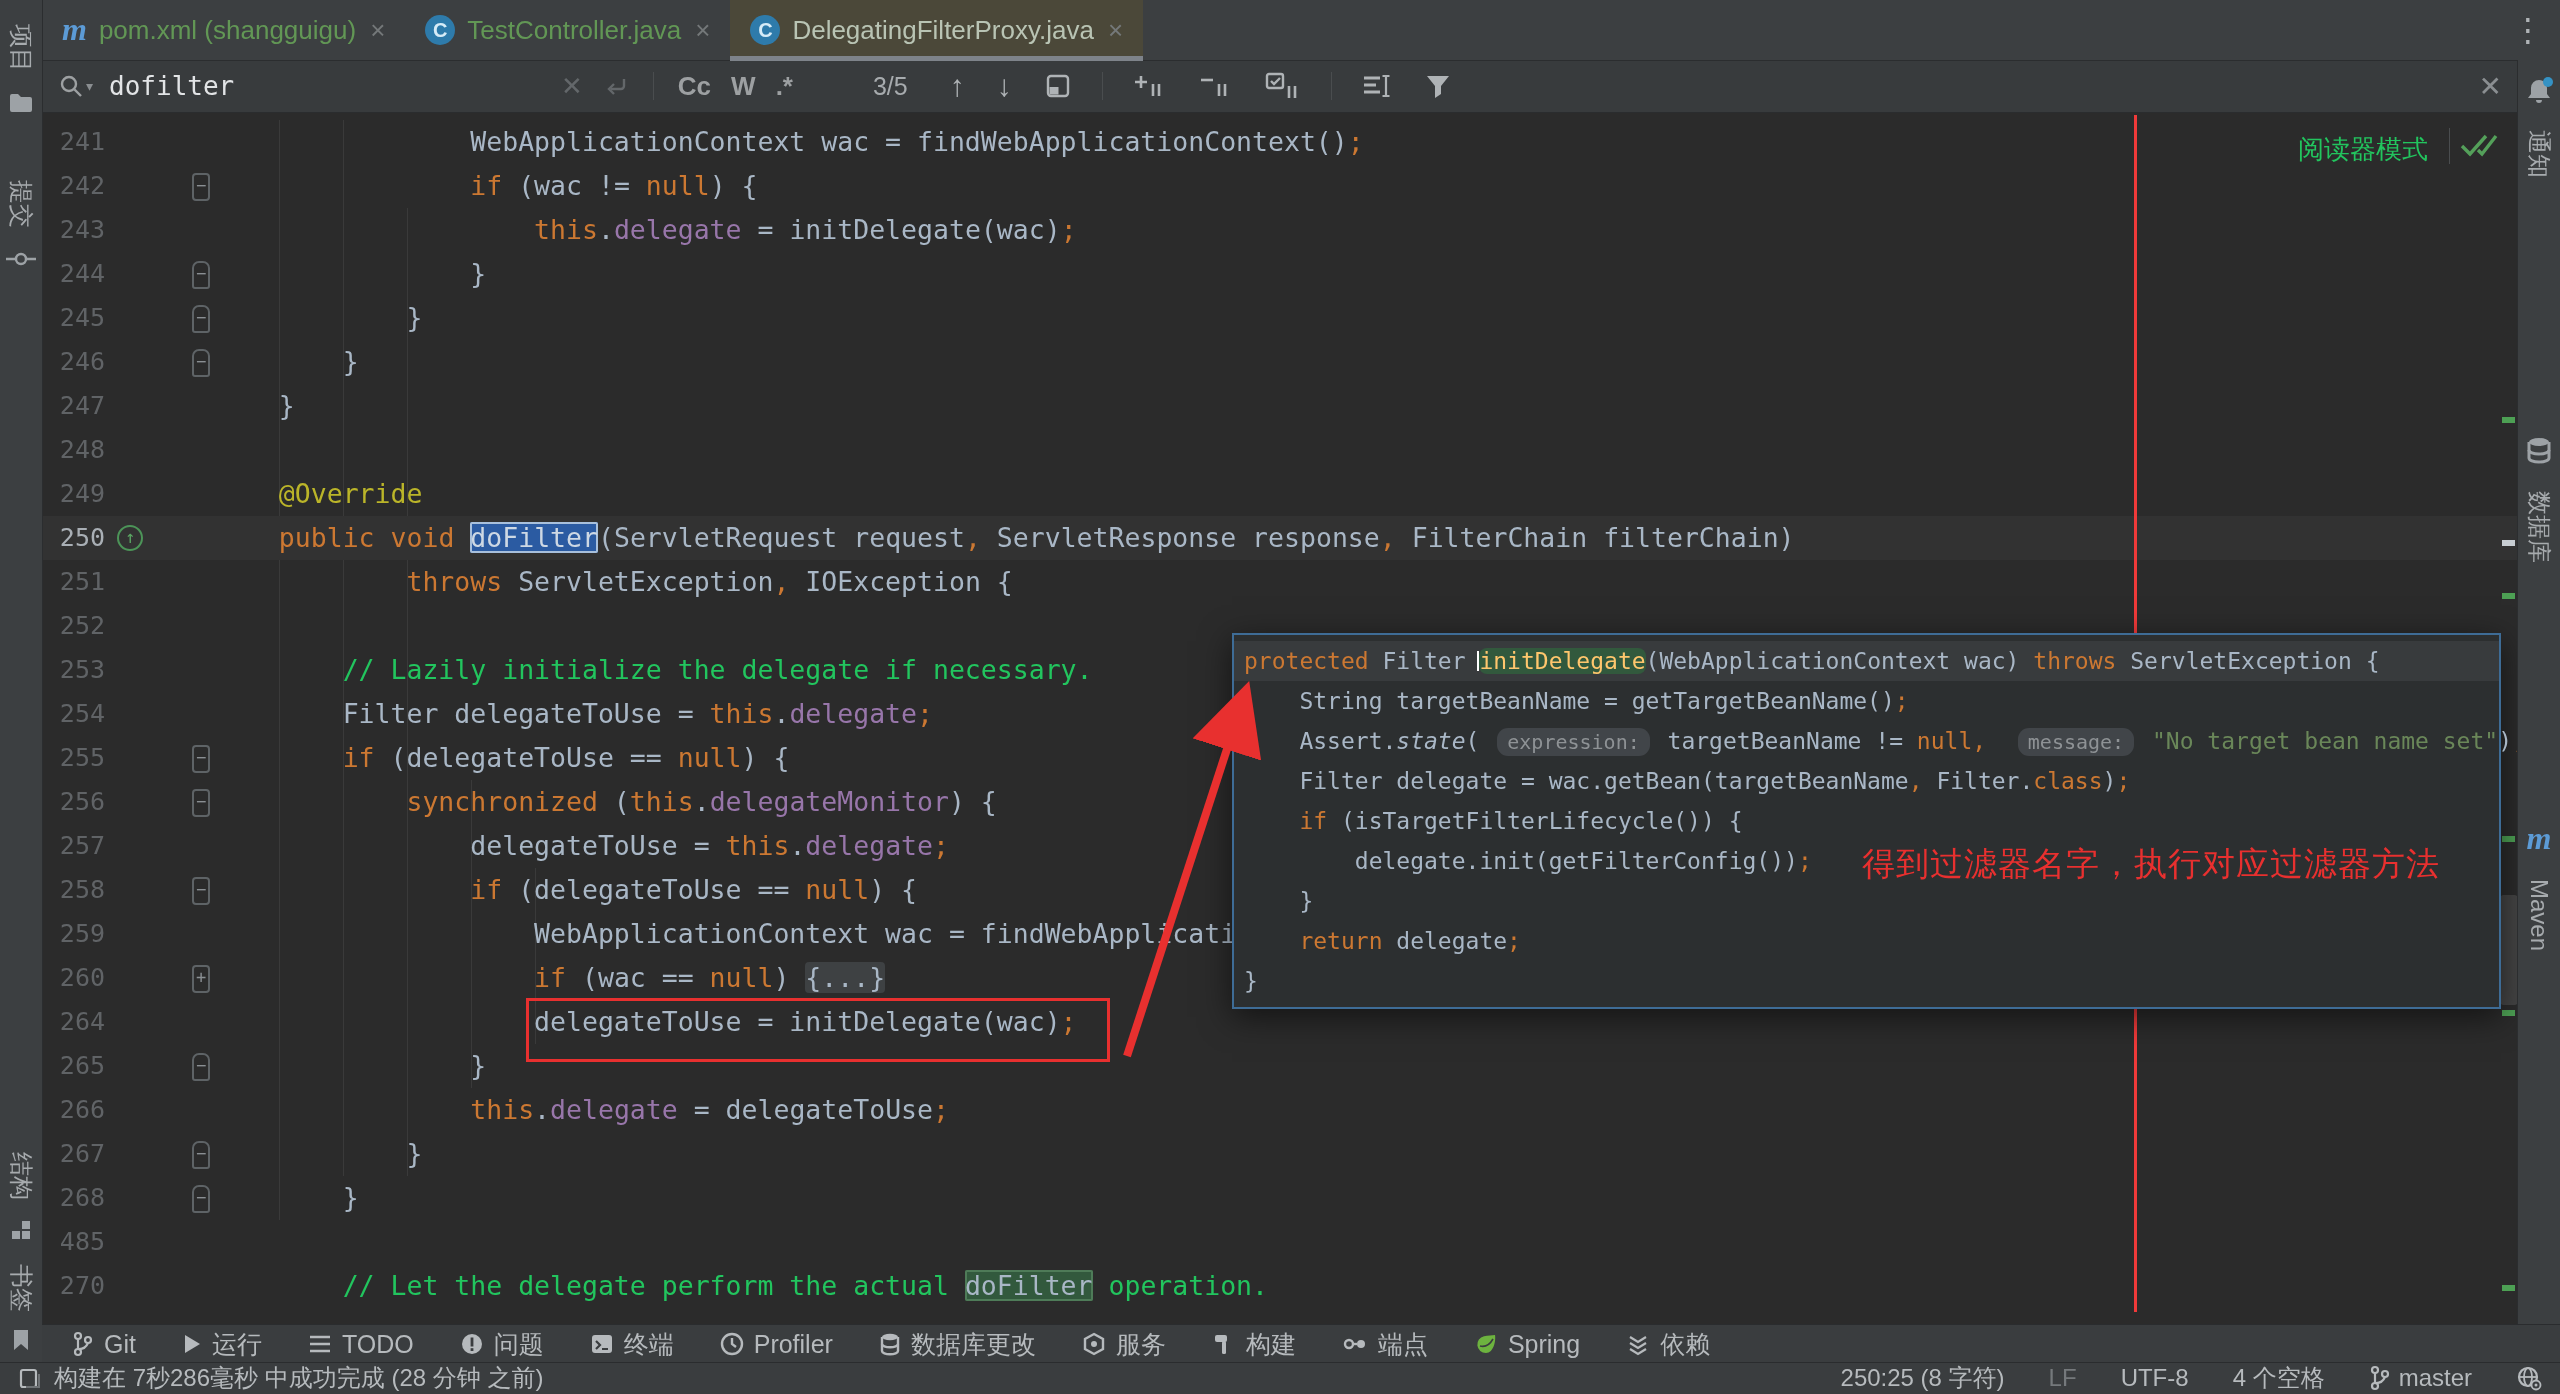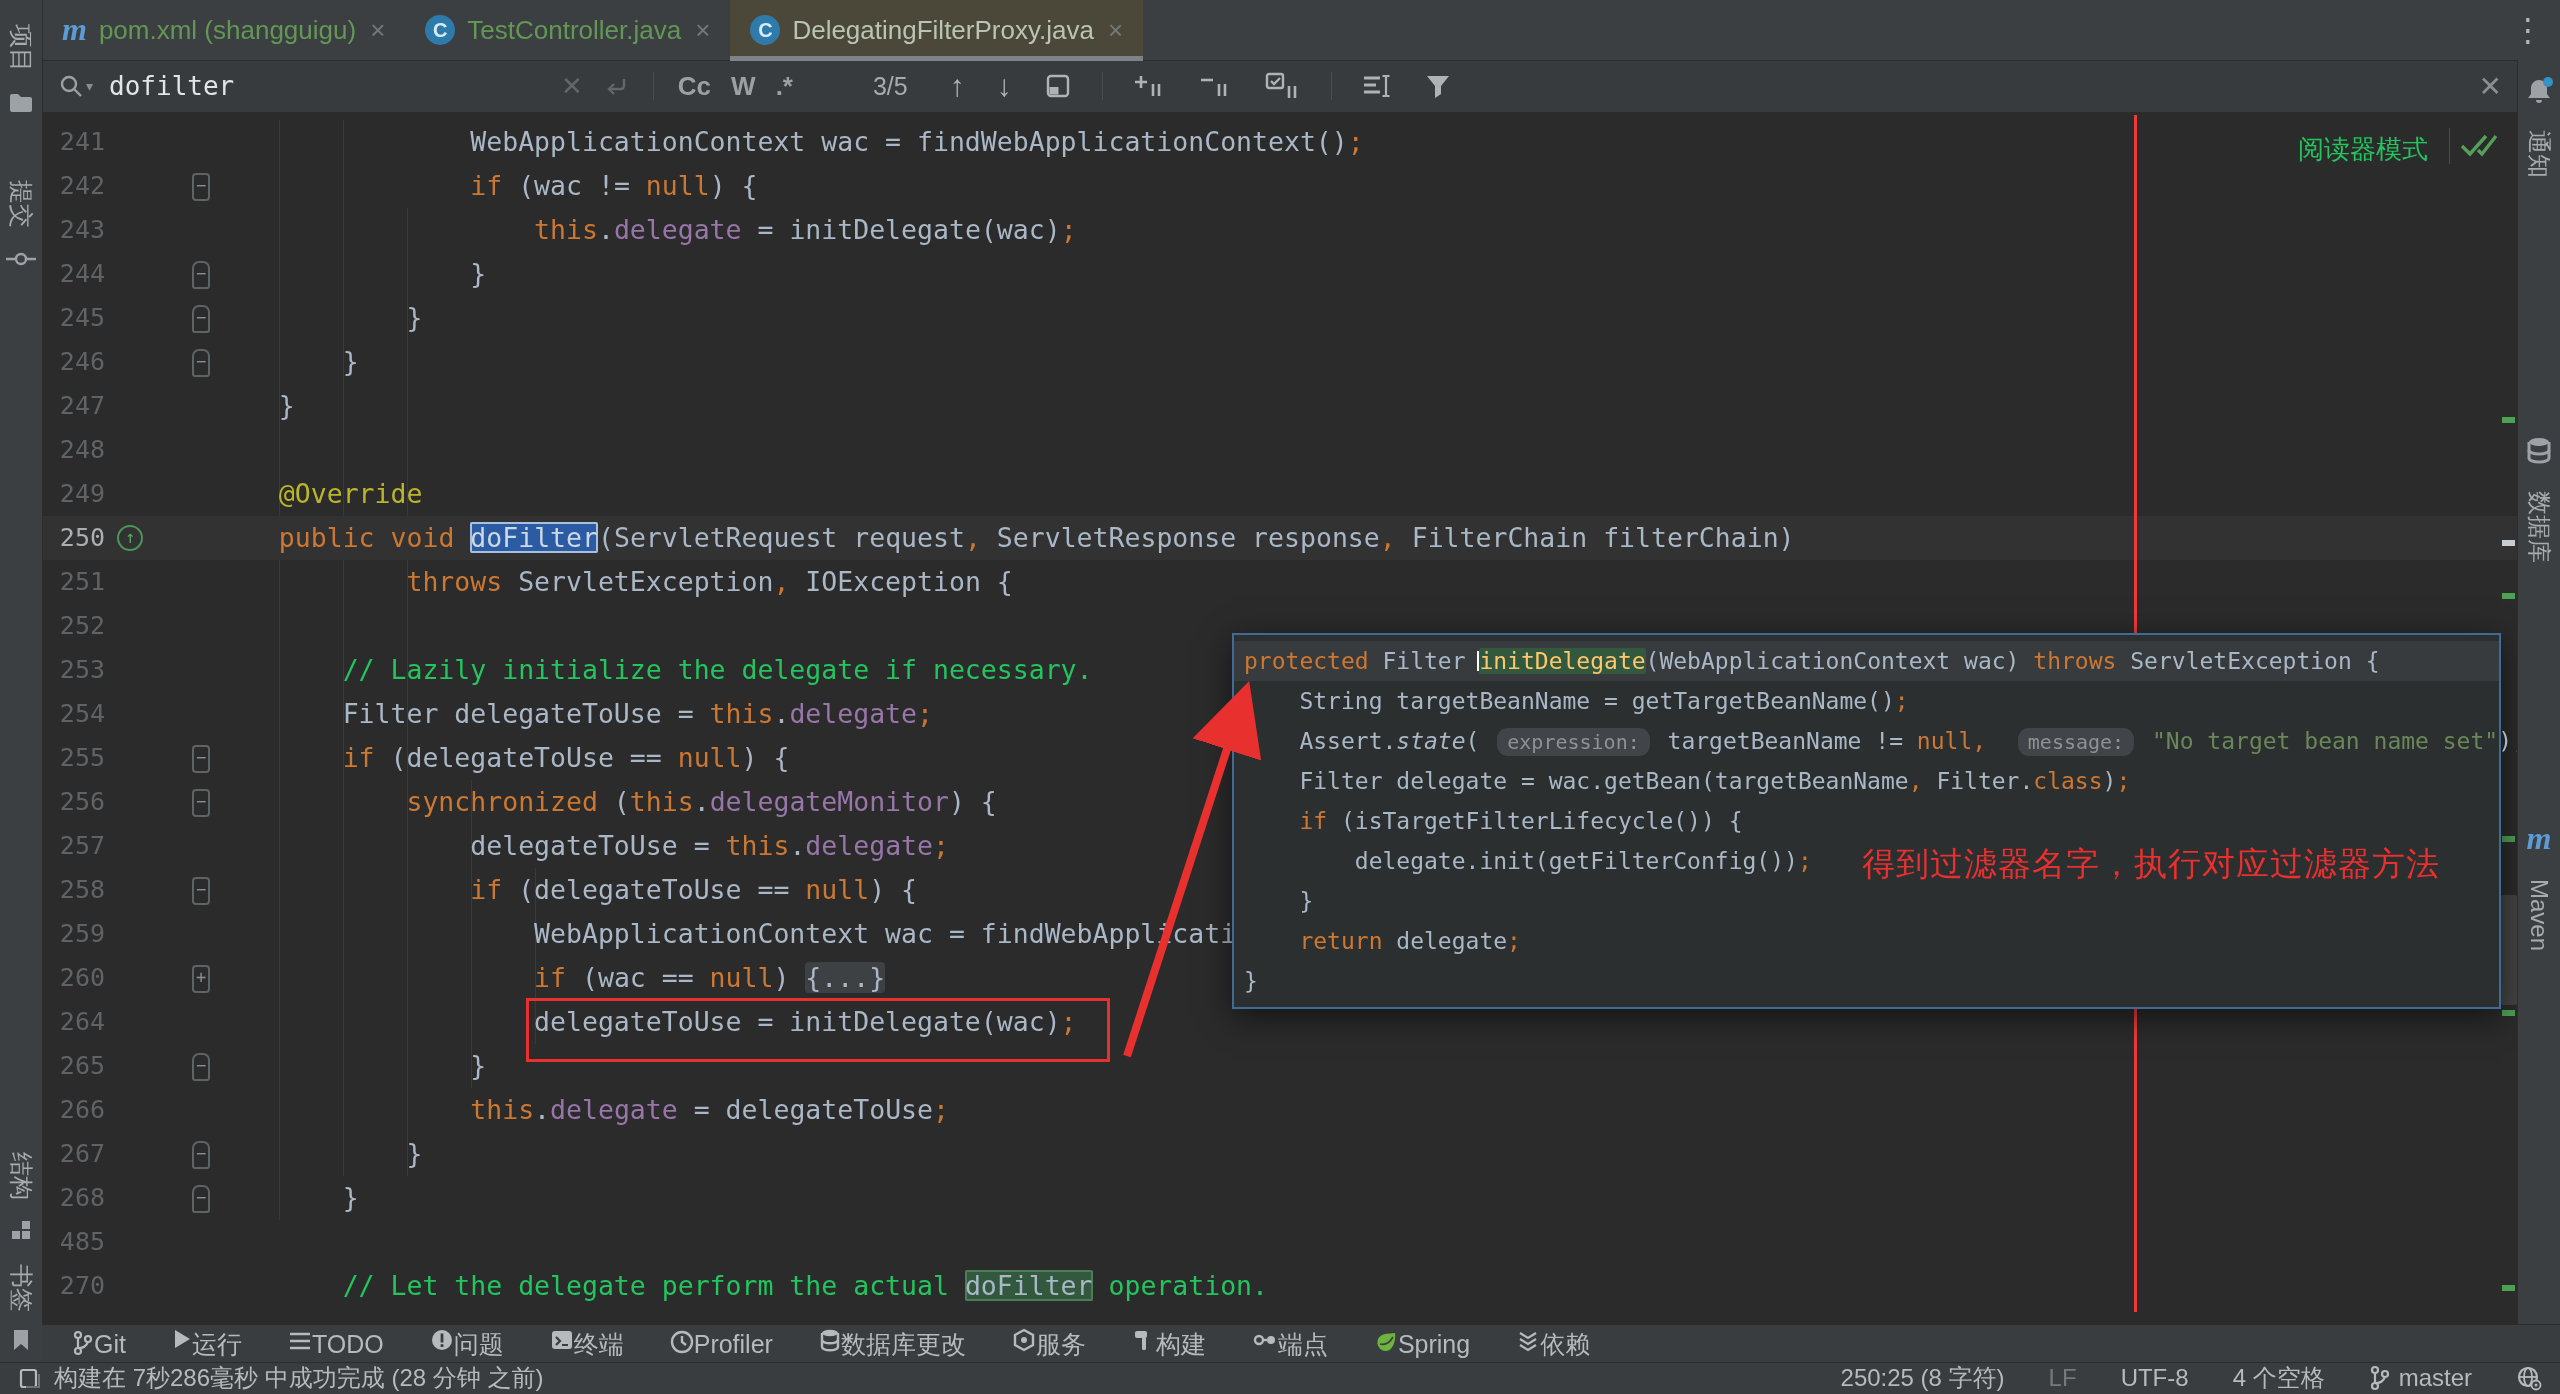--- a/index.html
+++ b/index.html
@@ -53,21 +53,21 @@
       color:#8A8F93;font-size:17px;line-height:21px;text-align:center;background:#2B2B2B;}
   .fm.end{border-radius:7px 7px 3px 3px;}
   .ovr{position:absolute;left:12px;top:9px;width:22px;height:22px;border:2px solid #4C9458;border-radius:50%;
        color:#5BA763;font-size:17px;line-height:21px;text-align:center;}
   .p{color:#A9B7C6;} .k{color:#CC7832;} .f{color:#9876AA;} .c{color:#22c55e;} .s{color:#6A8759;}
   .a{color:#BBB529;} .it{font-style:italic;color:#A9B7C6;}
   .m1{background:#2B5BA2;box-shadow:inset 0 0 0 2px #A8C0DC;border-radius:2px;color:#CDD8E4;}
   .m2{background:#32593D;box-shadow:inset 0 0 0 2px #4E7B58;border-radius:2px;}
   .fold{background:#3E4143;border-radius:4px;color:#A9B7C6;}
   .hint{background:#414549;color:#8E9295;border-radius:11px;padding:2px 10px;font-size:20px;margin:0 4px;}
-  .d{color:#FFC66D;background:#32593D;border-radius:2px;position:relative;}
+  .d{color:#FFC66D;background:#32593D;border-radius:8px;position:relative;}
   .d::before{content:'';position:absolute;left:-2px;top:3px;bottom:3px;width:2px;background:#FFFFFF;}
   .readermode{position:absolute;right:90px;top:20px;color:#22c55e;font-size:26px;z-index:3;font-family:"Liberation Sans",sans-serif;}
   .rmsep{position:absolute;right:68px;top:16px;width:1px;height:36px;background:#4A4D4F;z-index:3;}
   .dblcheck{position:absolute;right:18px;top:16px;z-index:3;}
   
   .stripe{position:absolute;right:0;top:0;width:20px;height:100%;z-index:3;}
   .mk{position:absolute;right:3px;width:13px;height:6px;background:#4DA054;}
   .mk.light{background:#C7CDD2;}
   .thumb{position:absolute;right:0;width:18px;background:rgba(255,255,255,0.12);border-radius:4px;}
   
@@ -78,21 +78,21 @@
   .prow.header{background:#383B3D;}
   
   .redline{position:absolute;left:2134px;top:115px;width:3px;height:1197px;background:#F03A3A;z-index:4;}
   .redbox{position:absolute;left:526px;top:998px;width:578px;height:58px;border:3px solid #E8302F;z-index:6;}
   .arrowsvg{position:absolute;left:1080px;top:640px;width:220px;height:460px;z-index:7;}
   .rednote{position:absolute;left:1862px;top:842px;color:#E8302F;font-size:33px;letter-spacing:1px;z-index:7;
            font-family:"Liberation Sans",sans-serif;white-space:nowrap;}
   
   .toolbar{position:absolute;left:42px;top:1324px;right:0;height:38px;background:#3A3D3F;border-top:1px solid #2a2c2e;
            display:flex;align-items:center;gap:46px;padding-left:30px;font-size:25px;color:#B6BABD;z-index:8;}
-  .titem{display:flex;white-space:nowrap;}
+  .titem{display:flex;align-items:center;gap:10px;white-space:nowrap;}
   .statusbar{position:absolute;left:0;top:1362px;width:2560px;height:32px;background:#3A3D3F;border-top:1px solid #2a2c2e;
              display:flex;align-items:flex-end;font-size:24px;color:#B6BABD;z-index:9;box-sizing:border-box;padding:0 18px;}
   .statusbar .left{display:flex;align-items:center;gap:12px;}
   .statusbar .right{margin-left:auto;display:flex;align-items:center;gap:44px;}
   .sitem{display:flex;align-items:center;gap:8px;white-space:nowrap;}
   .sitem.dim{color:#75797C;}
   svg{display:block;}
 </style>
 </head>
 <body>

